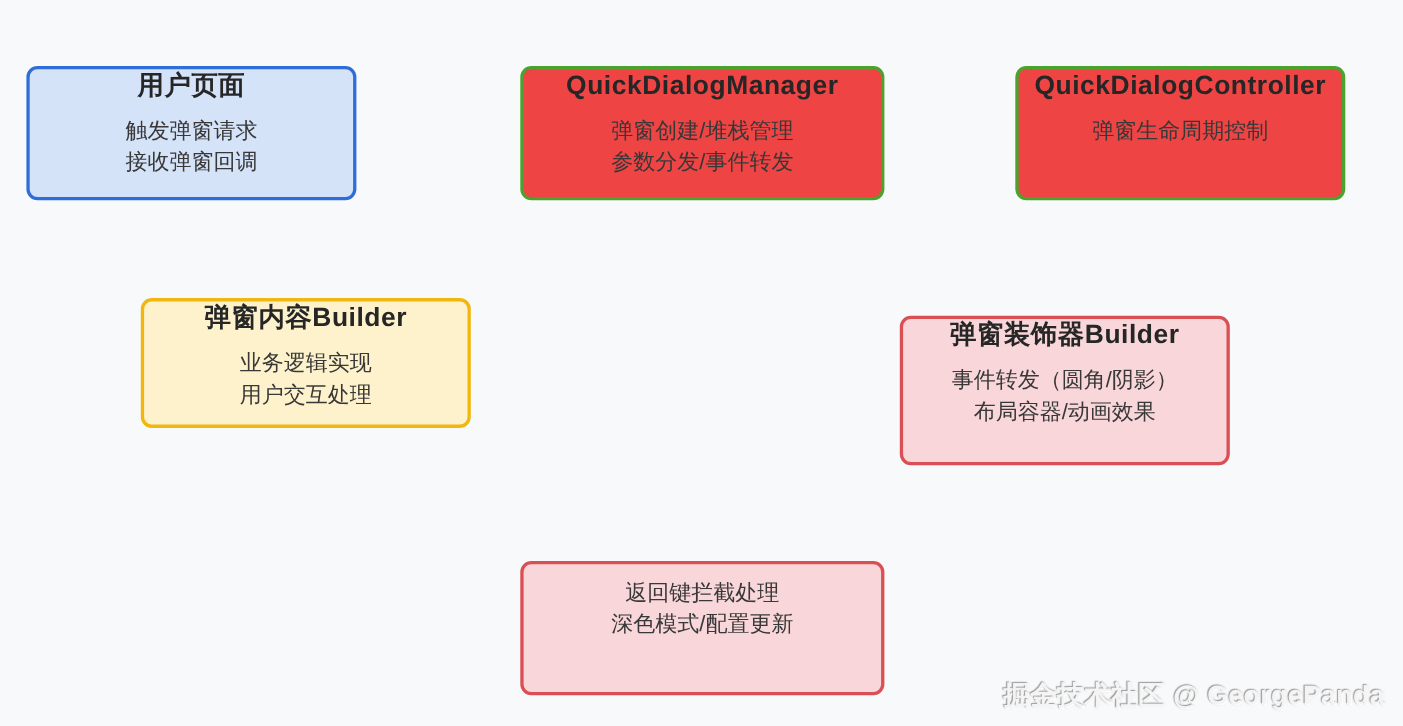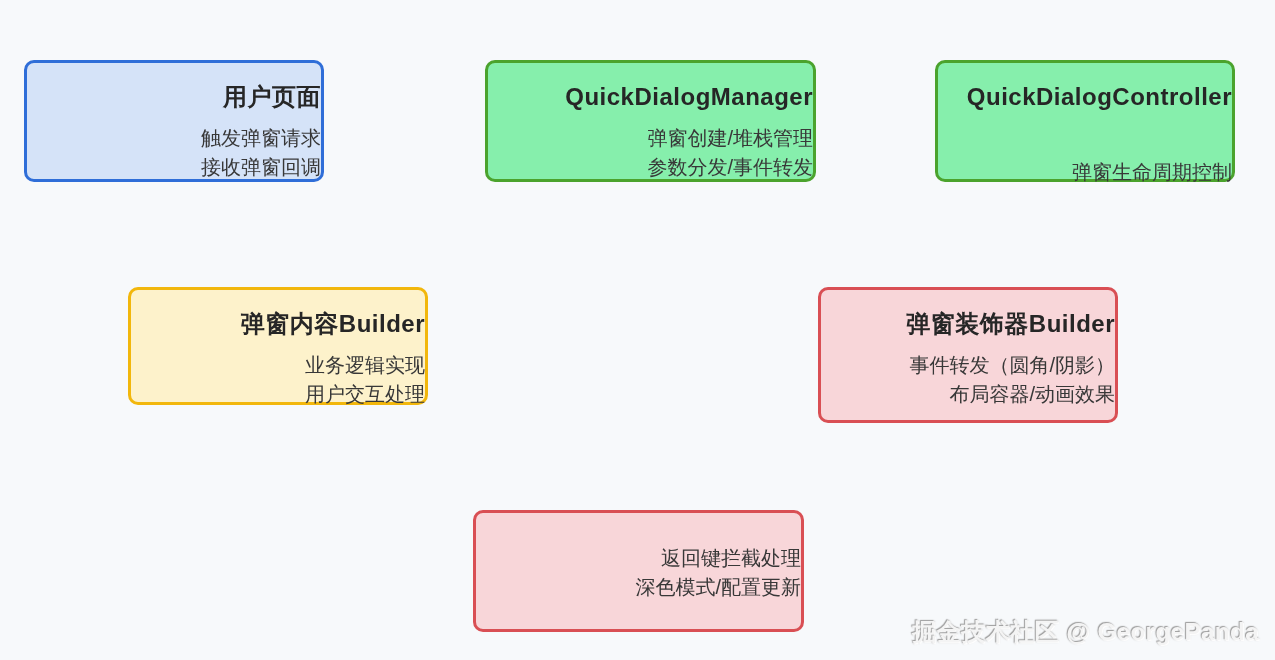--- a/index.html
+++ b/index.html
@@ -15,52 +15,51 @@
     background: #f7f9fb;
     overflow: hidden;
   }
   .node {
     position: absolute;
     box-sizing: border-box;
     border-radius: 10px;
     border: 3px solid #000;
     display: flex;
     flex-direction: column;
-    align-items: flex-end;
+    align-items: center;
     text-align: center;
-    padding-top: 19px;
   }
   .node .title {
     font-size: 24px;
     font-weight: 700;
     color: #262626;
     line-height: 30px;
     letter-spacing: 0.5px;
     white-space: nowrap;
   }
   .node .line {
     font-size: 20px;
     color: #383838;
     line-height: 24px;
     white-space: nowrap;
   }
   .node .line.first { margin-top: 14px; }
   .node .line.second { margin-top: 5px; }
 
   
   .scheme-blue   { background: #d5e3f8; border-color: #2f6ed8; }
-  .scheme-green  { background: #86efac; border-color: #4ba32d; margin-left: 12px; }
+  .scheme-green  { background: #ef4444; border-color: #4ba32d; }
   .scheme-yellow { background: #fdf2cb; border-color: #f2b70c; }
   .scheme-red    { background: #f8d6d9; border-color: #d94f54; }
 
   
   .pos-user-page        { left: 24px;  top: 60px;  width: 300px; height: 122px; }
   .pos-manager          { left: 473px; top: 60px;  width: 331px; height: 122px; }
-  .pos-controller       { left: 923px; top: 60px;  width: 300px; height: 122px; gap: 34px; }
-  .pos-content-builder  { left: 128px; top: 287px; width: 300px; height: 118px; }
+  .pos-controller       { left: 923px; top: 60px;  width: 300px; height: 122px; }
+  .pos-content-builder  { left: 128px; top: 271px; width: 300px; height: 118px; }
   .pos-decorator-builder{ left: 818px; top: 287px; width: 300px; height: 136px; }
   .pos-system-adapter   { left: 473px; top: 510px; width: 331px; height: 122px; }
 
   .watermark {
     position: absolute;
     right: 16px;
     bottom: 12px;
     font-size: 24px;
     font-weight: 700;
     color: #f4f4f4;

